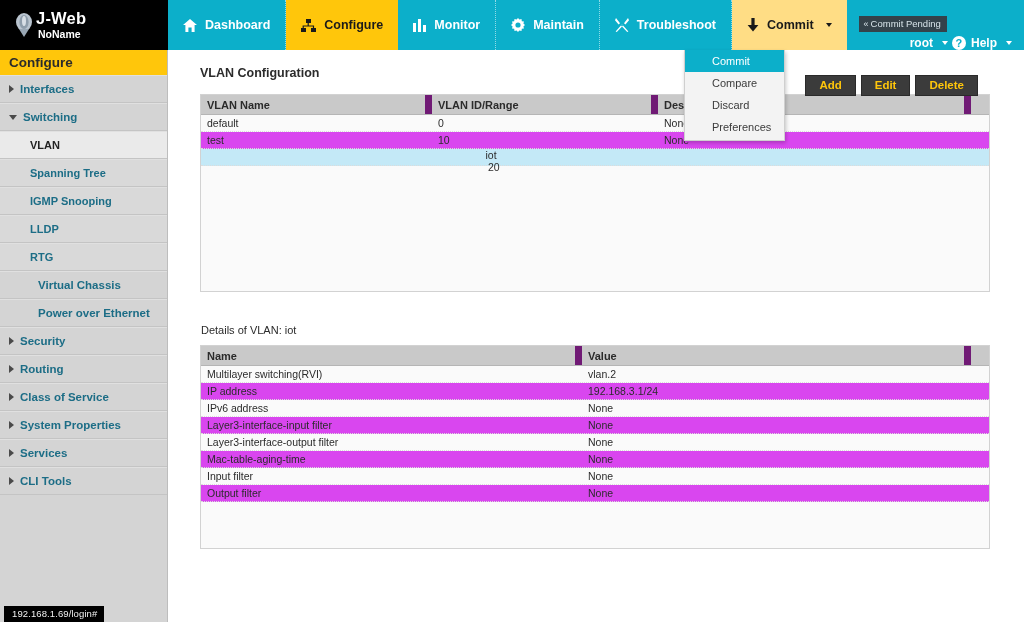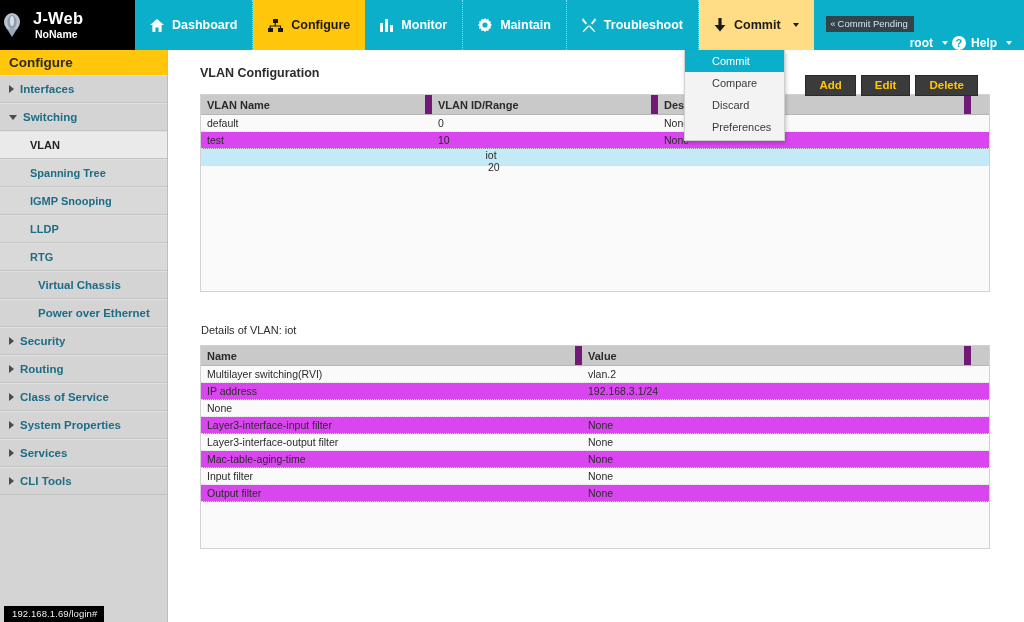--- a/index.html
+++ b/index.html
@@ -13,22 +13,22 @@
 
   
   .topnav {
     position: absolute; top: 0; left: 0;
     width: 1024px; height: 50px;
     background: #0cafca;
     display: flex; align-items: stretch;
     z-index: 40;
   }
   .brand {
-    width: 135px; background: #000000;
-    display: flex; align-items: center; gap: 9px;
+    width: 168px; background: #000000;
+    display: flex; align-items: center; padding-left: 12px; 
   }
   .brand-logo { width: 24px; height: 26px; flex: none; }
   .brand-text { display: flex; flex-direction: column; justify-content: center; }
   .brand-title {
     color: #ffffff; font-size: 16.5px; font-weight: bold; line-height: 18px;
     letter-spacing: .2px;
   }
   .brand-sub {
     color: #ffffff; font-size: 10.5px; font-weight: bold; line-height: 14px;
     margin-left: 2px;
@@ -436,20 +436,21 @@
             <div class="td det-c1">Multilayer switching(RVI)</div>
             <div class="td det-c2">vlan.2</div>
             <div class="td gutter"></div>
           </div>
           <div class="trow alt">
             <div class="td det-c1">IP address</div>
             <div class="td det-c2">192.168.3.1/24</div>
             <div class="td gutter"></div>
           </div>
           <div class="trow">
+            <div class="td det-c1">IPv6 address</div>
             <div class="td det-c2">None</div>
             <div class="td gutter"></div>
           </div>
           <div class="trow alt">
             <div class="td det-c1">Layer3-interface-input filter</div>
             <div class="td det-c2">None</div>
             <div class="td gutter"></div>
           </div>
           <div class="trow">
             <div class="td det-c1">Layer3-interface-output filter</div>

